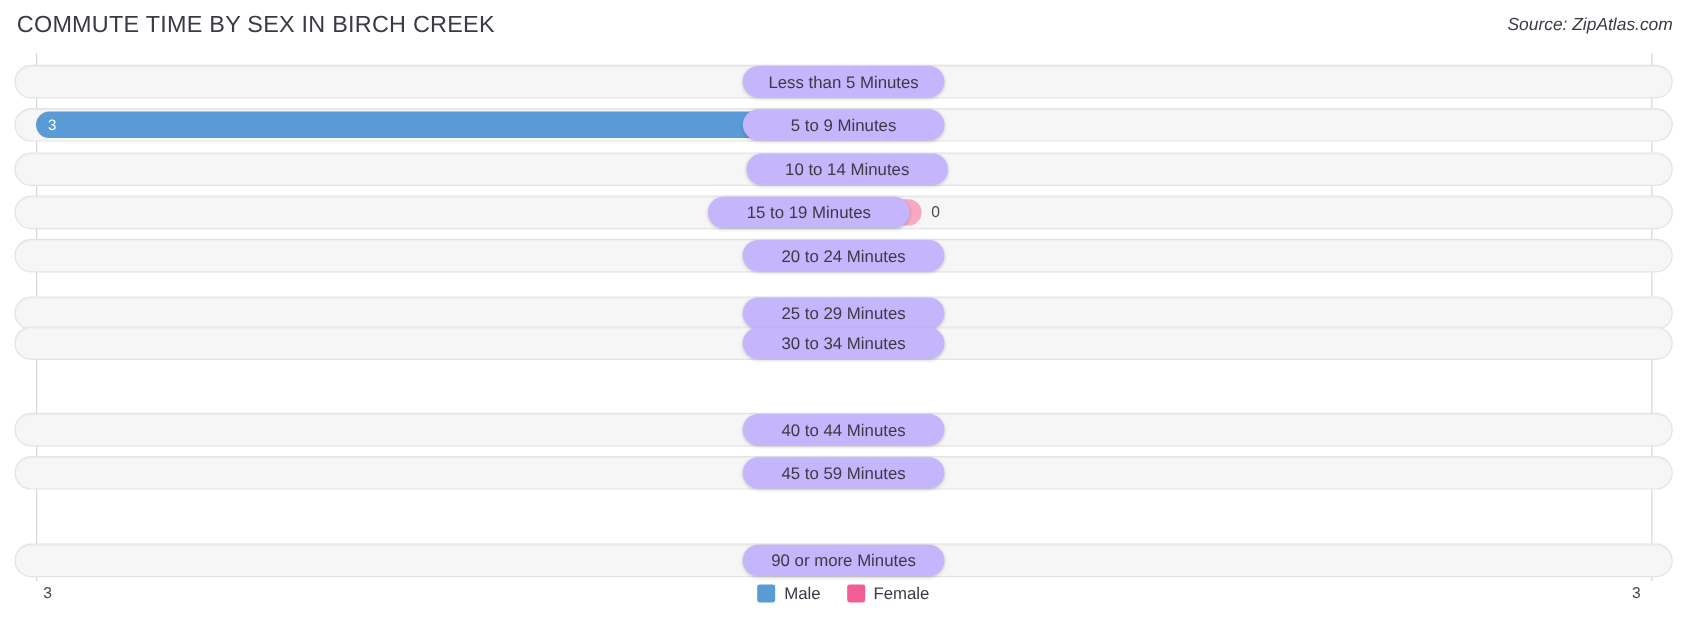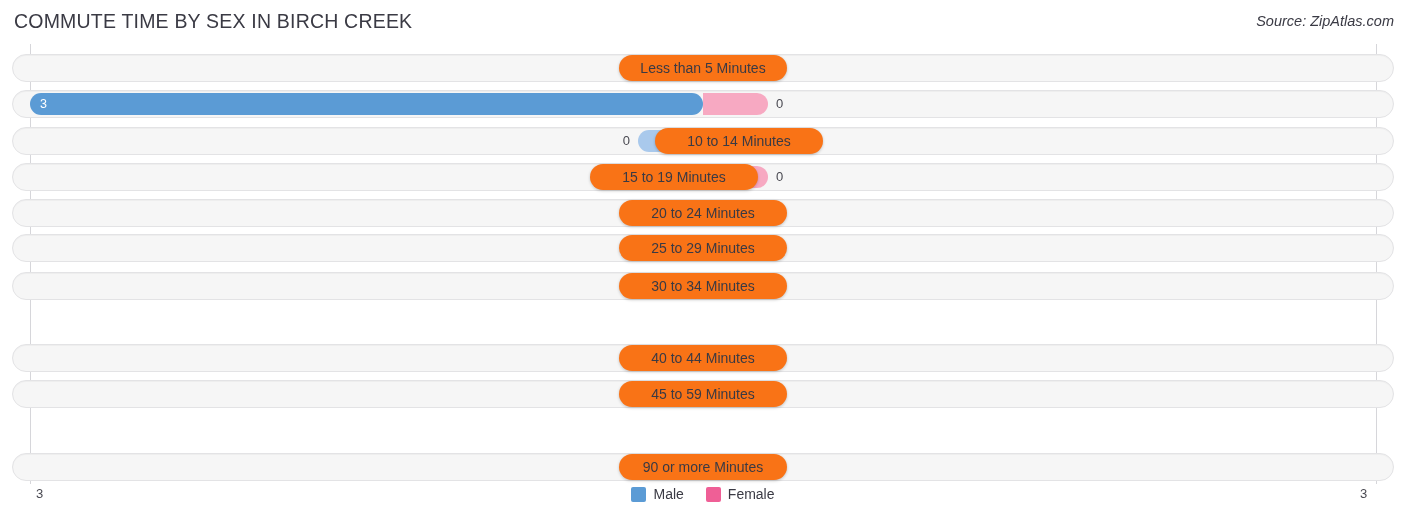--- a/index.html
+++ b/index.html
@@ -110,21 +110,21 @@
   }
   .value-male-outside   { text-align: right; }
   .value-female-outside { text-align: left; }
 
   
   .label-pill {
     position: absolute;
     top: 1px;
     height: 26px;
     line-height: 26px;
-    background: #f97316;
+    background: #c4b5fd;
     border-radius: 13px;
     box-shadow: 0 1px 3px rgba(0,0,0,0.22);
     text-align: center;
     font-size: 14px;
     color: #3a3a44;
     white-space: nowrap;
     z-index: 5;
   }
 
   
@@ -186,46 +186,47 @@
       <div class="value-outside value-female-outside" style="left: 764px; width: 32px;">0</div>
       <div class="label-pill" style="left: 607px; width: 168px;">Less than 5 Minutes</div>
     </div>
     <div class="row" style="top: 46.27px;">
       <div class="track"></div>
       <div class="bar bar-male has-value" style="left: 18px; width: 673px;">
         <span class="bar-inline-value">3</span>
       </div>
       <div class="bar bar-female" style="left: 691px; width: 65px;"></div>
       <div class="value-outside value-female-outside" style="left: 764px; width: 32px;">0</div>
+      <div class="label-pill" style="left: 607px; width: 168px;">5 to 9 Minutes</div>
     </div>
     <div class="row" style="top: 82.54px;">
       <div class="track"></div>
       <div class="bar bar-male" style="left: 626px; width: 65px;"></div>
       <div class="value-outside value-male-outside" style="left: 586px; width: 32px;">0</div>
       <div class="bar bar-female" style="left: 691px; width: 65px;"></div>
       <div class="value-outside value-female-outside" style="left: 764px; width: 32px;">0</div>
-      <div class="label-pill" style="left: 643px; width: 168px;">10 to 14 Minutes</div>
+      <div class="label-pill" style="left: 610px; width: 168px;">10 to 14 Minutes</div>
     </div>
     <div class="row" style="top: 118.81px;">
       <div class="track"></div>
       <div class="bar bar-male" style="left: 626px; width: 65px;"></div>
       <div class="value-outside value-male-outside" style="left: 586px; width: 32px;">0</div>
       <div class="bar bar-female" style="left: 691px; width: 65px;"></div>
       <div class="value-outside value-female-outside" style="left: 764px; width: 32px;">0</div>
       <div class="label-pill" style="left: 578px; width: 168px;">15 to 19 Minutes</div>
     </div>
     <div class="row" style="top: 155.08px;">
       <div class="track"></div>
       <div class="bar bar-male" style="left: 626px; width: 65px;"></div>
       <div class="value-outside value-male-outside" style="left: 586px; width: 32px;">0</div>
       <div class="bar bar-female" style="left: 691px; width: 65px;"></div>
       <div class="value-outside value-female-outside" style="left: 764px; width: 32px;">0</div>
       <div class="label-pill" style="left: 607px; width: 168px;">20 to 24 Minutes</div>
     </div>
-    <div class="row" style="top: 190px;">
+    <div class="row" style="top: 203px;">
       <div class="track"></div>
       <div class="bar bar-male" style="left: 626px; width: 65px;"></div>
       <div class="value-outside value-male-outside" style="left: 586px; width: 32px;">0</div>
       <div class="bar bar-female" style="left: 691px; width: 65px;"></div>
       <div class="value-outside value-female-outside" style="left: 764px; width: 32px;">0</div>
       <div class="label-pill" style="left: 607px; width: 168px;">25 to 29 Minutes</div>
     </div>
     <div class="row" style="top: 227.62px;">
       <div class="track"></div>
       <div class="bar bar-male" style="left: 626px; width: 65px;"></div>

